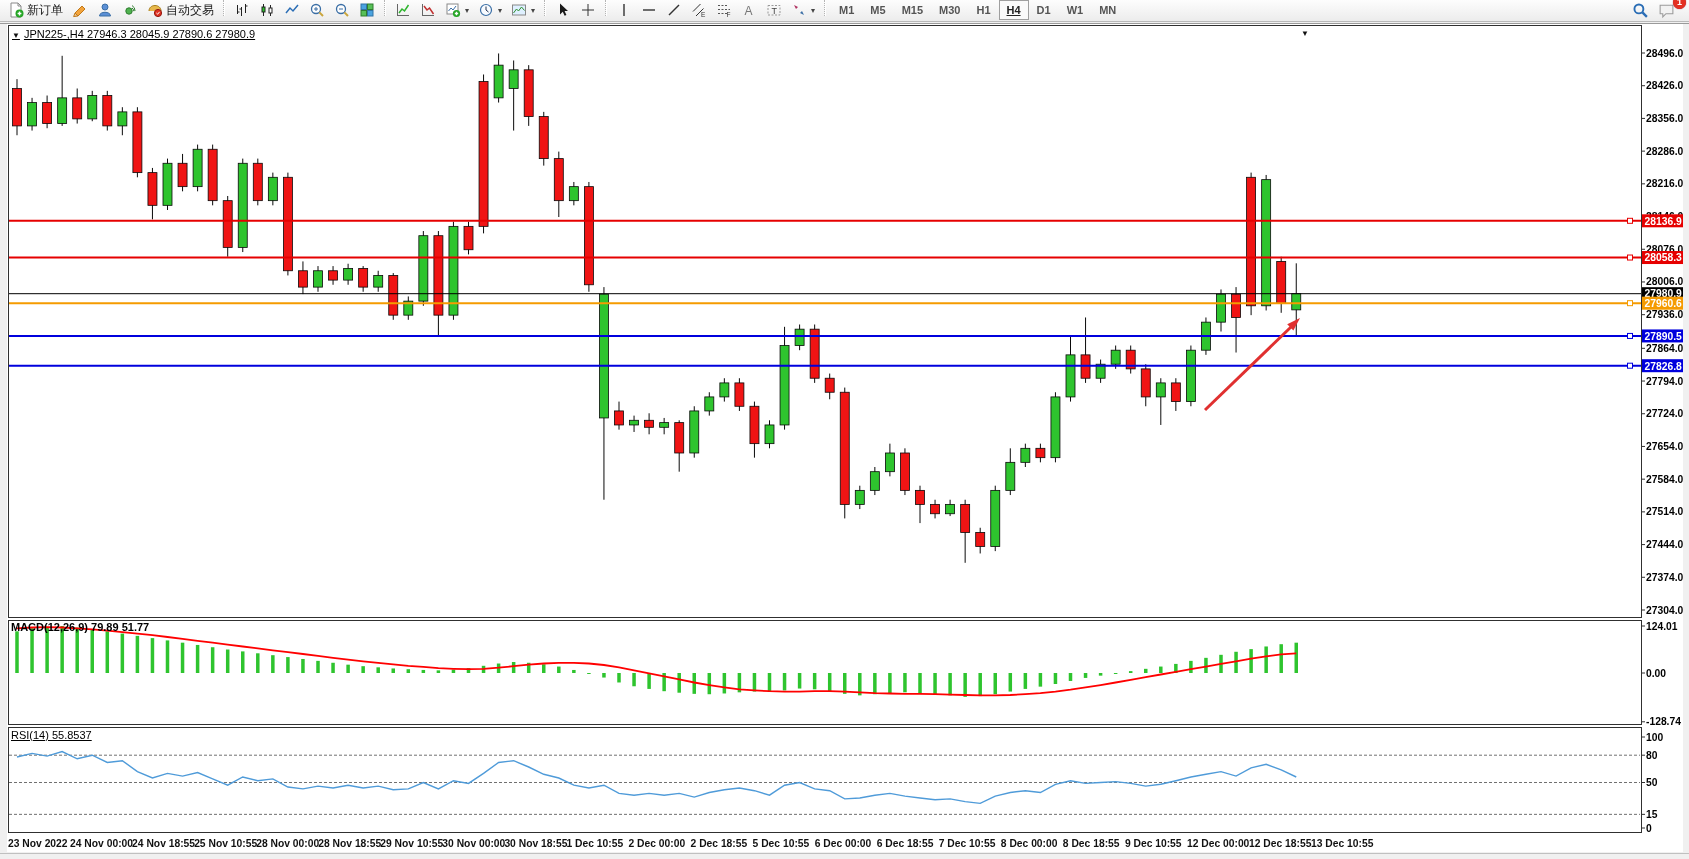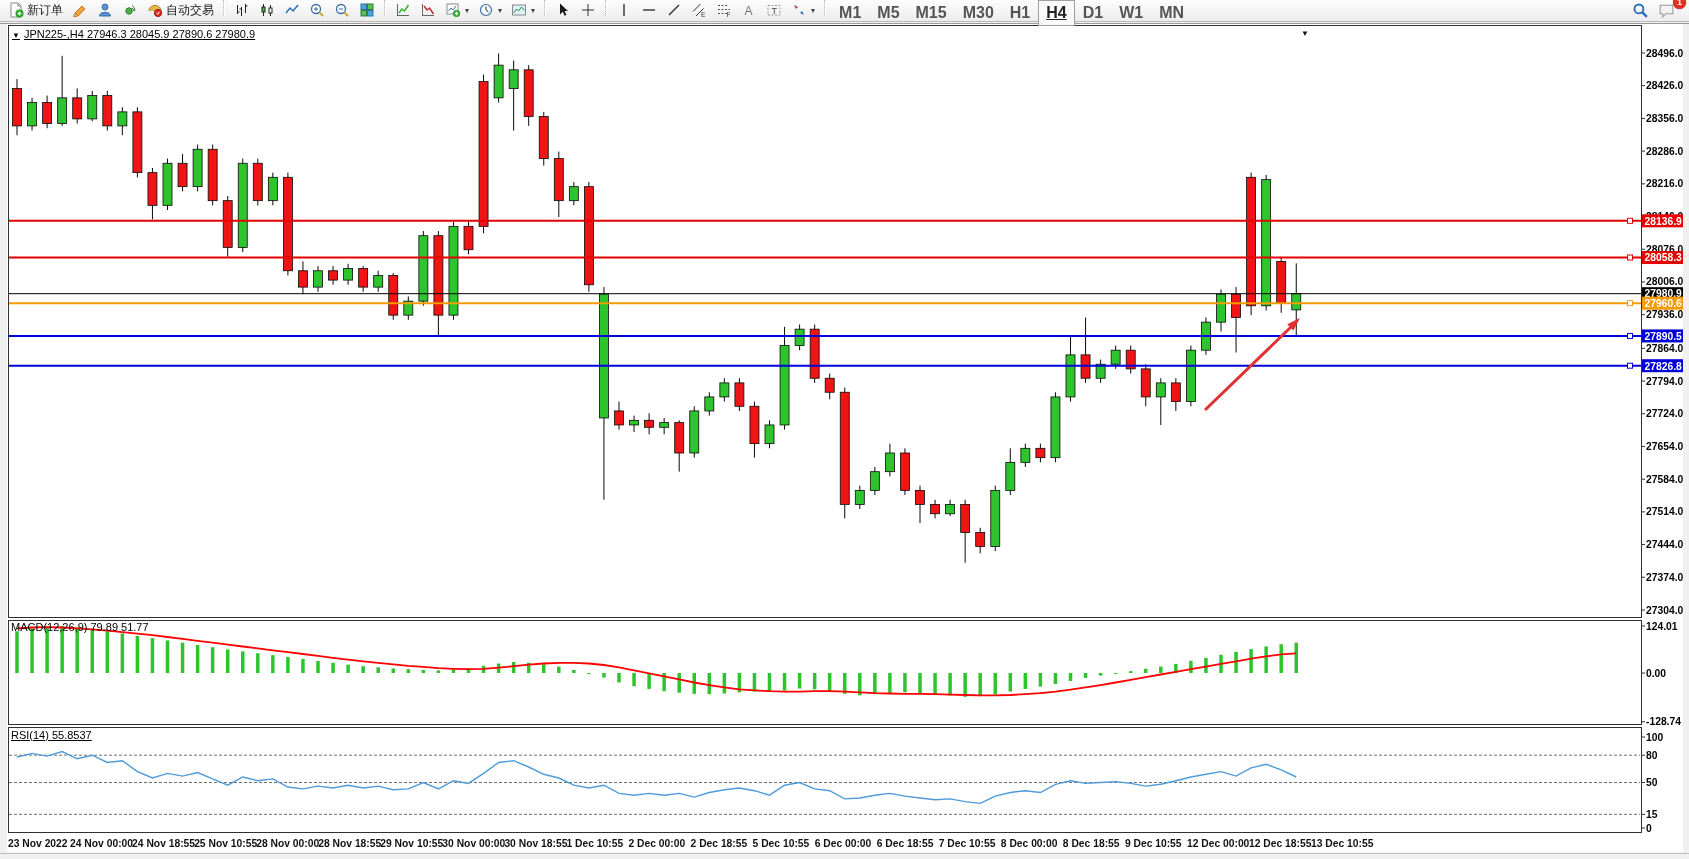--- a/index.html
+++ b/index.html
@@ -4,21 +4,21 @@
 <style>
   html,body{margin:0;padding:0;width:1689px;height:859px;overflow:hidden;background:#f0f0f0;
     font-family:"Liberation Sans",sans-serif;}
   .toolbar{position:absolute;left:0;top:0;width:1689px;height:22px;box-sizing:border-box;
     background:linear-gradient(#fdfdfd,#ececec);border-bottom:1px solid #b9b9b9;
     display:flex;align-items:flex-start;padding:0 4px;gap:1px;z-index:30;}
   .tb{height:20px;display:flex;align-items:center;gap:3px;padding:0 4px;font-size:12px;color:#1a1a1a;cursor:default;}
   .tb svg{display:block;}
   .sep{height:16px;border-left:1px dotted #b5b5b5;border-right:1px solid #fff;margin:0 4px;}
   .caret{font-size:8px;color:#444;margin-left:1px;}
-  .tf{font-size:16px;font-weight:700;color:#555;padding:3px 7px;border:1px solid transparent;}
+  .tf{font-size:11px;font-weight:700;color:#555;padding:3px 7px;border:1px solid transparent;}
   .tf.active{background:#fafafa;border:1px solid #9f9f9f;color:#222;text-decoration:underline;}
   .spacer{flex:1;}
   .chatwrap{position:relative;margin-right:6px;}
   .badge{position:absolute;top:-4px;right:-7px;background:#e33022;color:#fff;font-size:9px;font-weight:700;
     width:13px;height:13px;border-radius:50%;text-align:center;line-height:13px;box-shadow:0 0 1px #802;}
   #cv{position:absolute;left:0;top:0;z-index:5;}
   .ovl{position:absolute;z-index:10;font-size:11px;color:#000;pointer-events:none;white-space:nowrap;}
   .ovl .caret2{font-size:8px;color:#111;margin-right:4px;}
   svg text{font-family:"Liberation Sans",sans-serif;}
 </style>
@@ -589,14 +589,14 @@
     <text x="1186.95" y="847" font-size="10.3" font-weight="700" fill="#111">12 Dec 00:00</text>
     <text x="1249" y="847" font-size="10.3" font-weight="700" fill="#111">12 Dec 18:55</text>
     <text x="1311.05" y="847" font-size="10.3" font-weight="700" fill="#111">13 Dec 10:55</text>
     <line x1="0" y1="853.5" x2="1689" y2="853.5" stroke="#c0c0c0"></line>
   </svg>
 
 <div class="ovl" style="left:12px;top:28px;text-decoration:underline;">
   <span class="caret2">▼</span><span>JPN225-,H4  27946.3 28045.9 27890.6 27980.9</span>
 </div>
 <div class="ovl" style="left:1301px;top:26px;"><span class="caret2">▼</span></div>
-<div class="ovl" style="left:11px;top:621px;">MACD(12,26,9) 79.89 51.77</div>
+<div class="ovl" style="left:11px;top:621px;font-weight:bold;">MACD(12,26,9) 79.89 51.77</div>
 <div class="ovl" style="left:11px;top:729px;text-decoration:underline;">RSI(14) 55.8537</div>
 
 </body></html>

